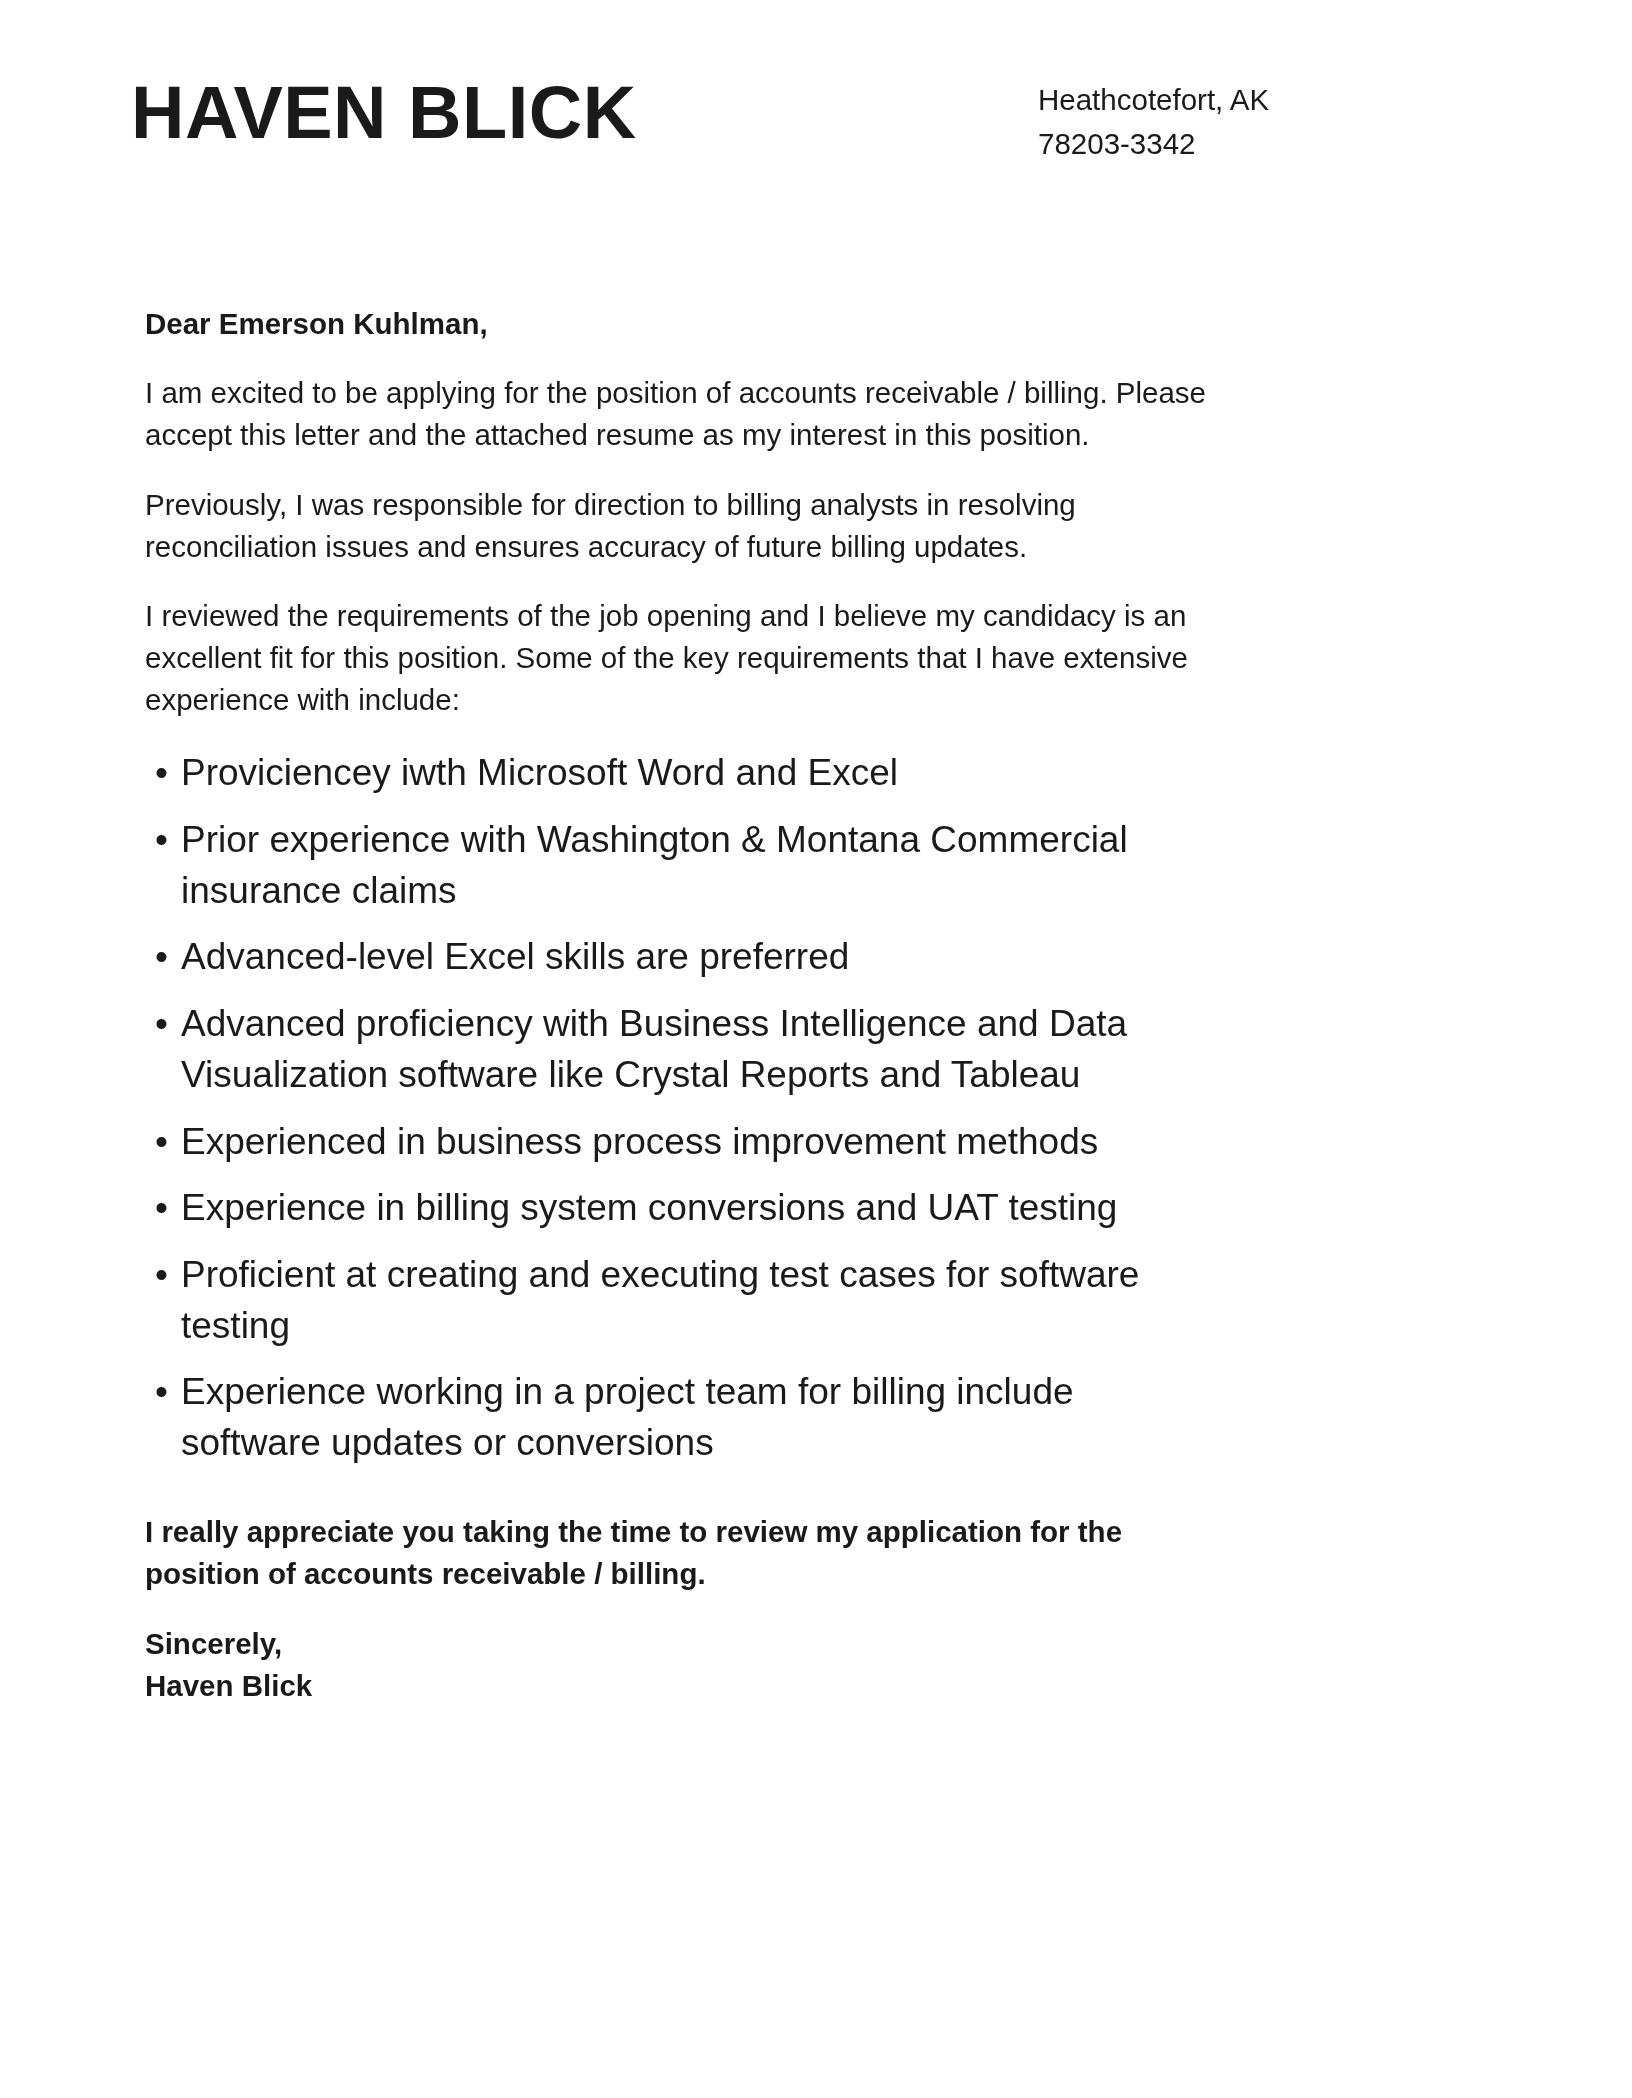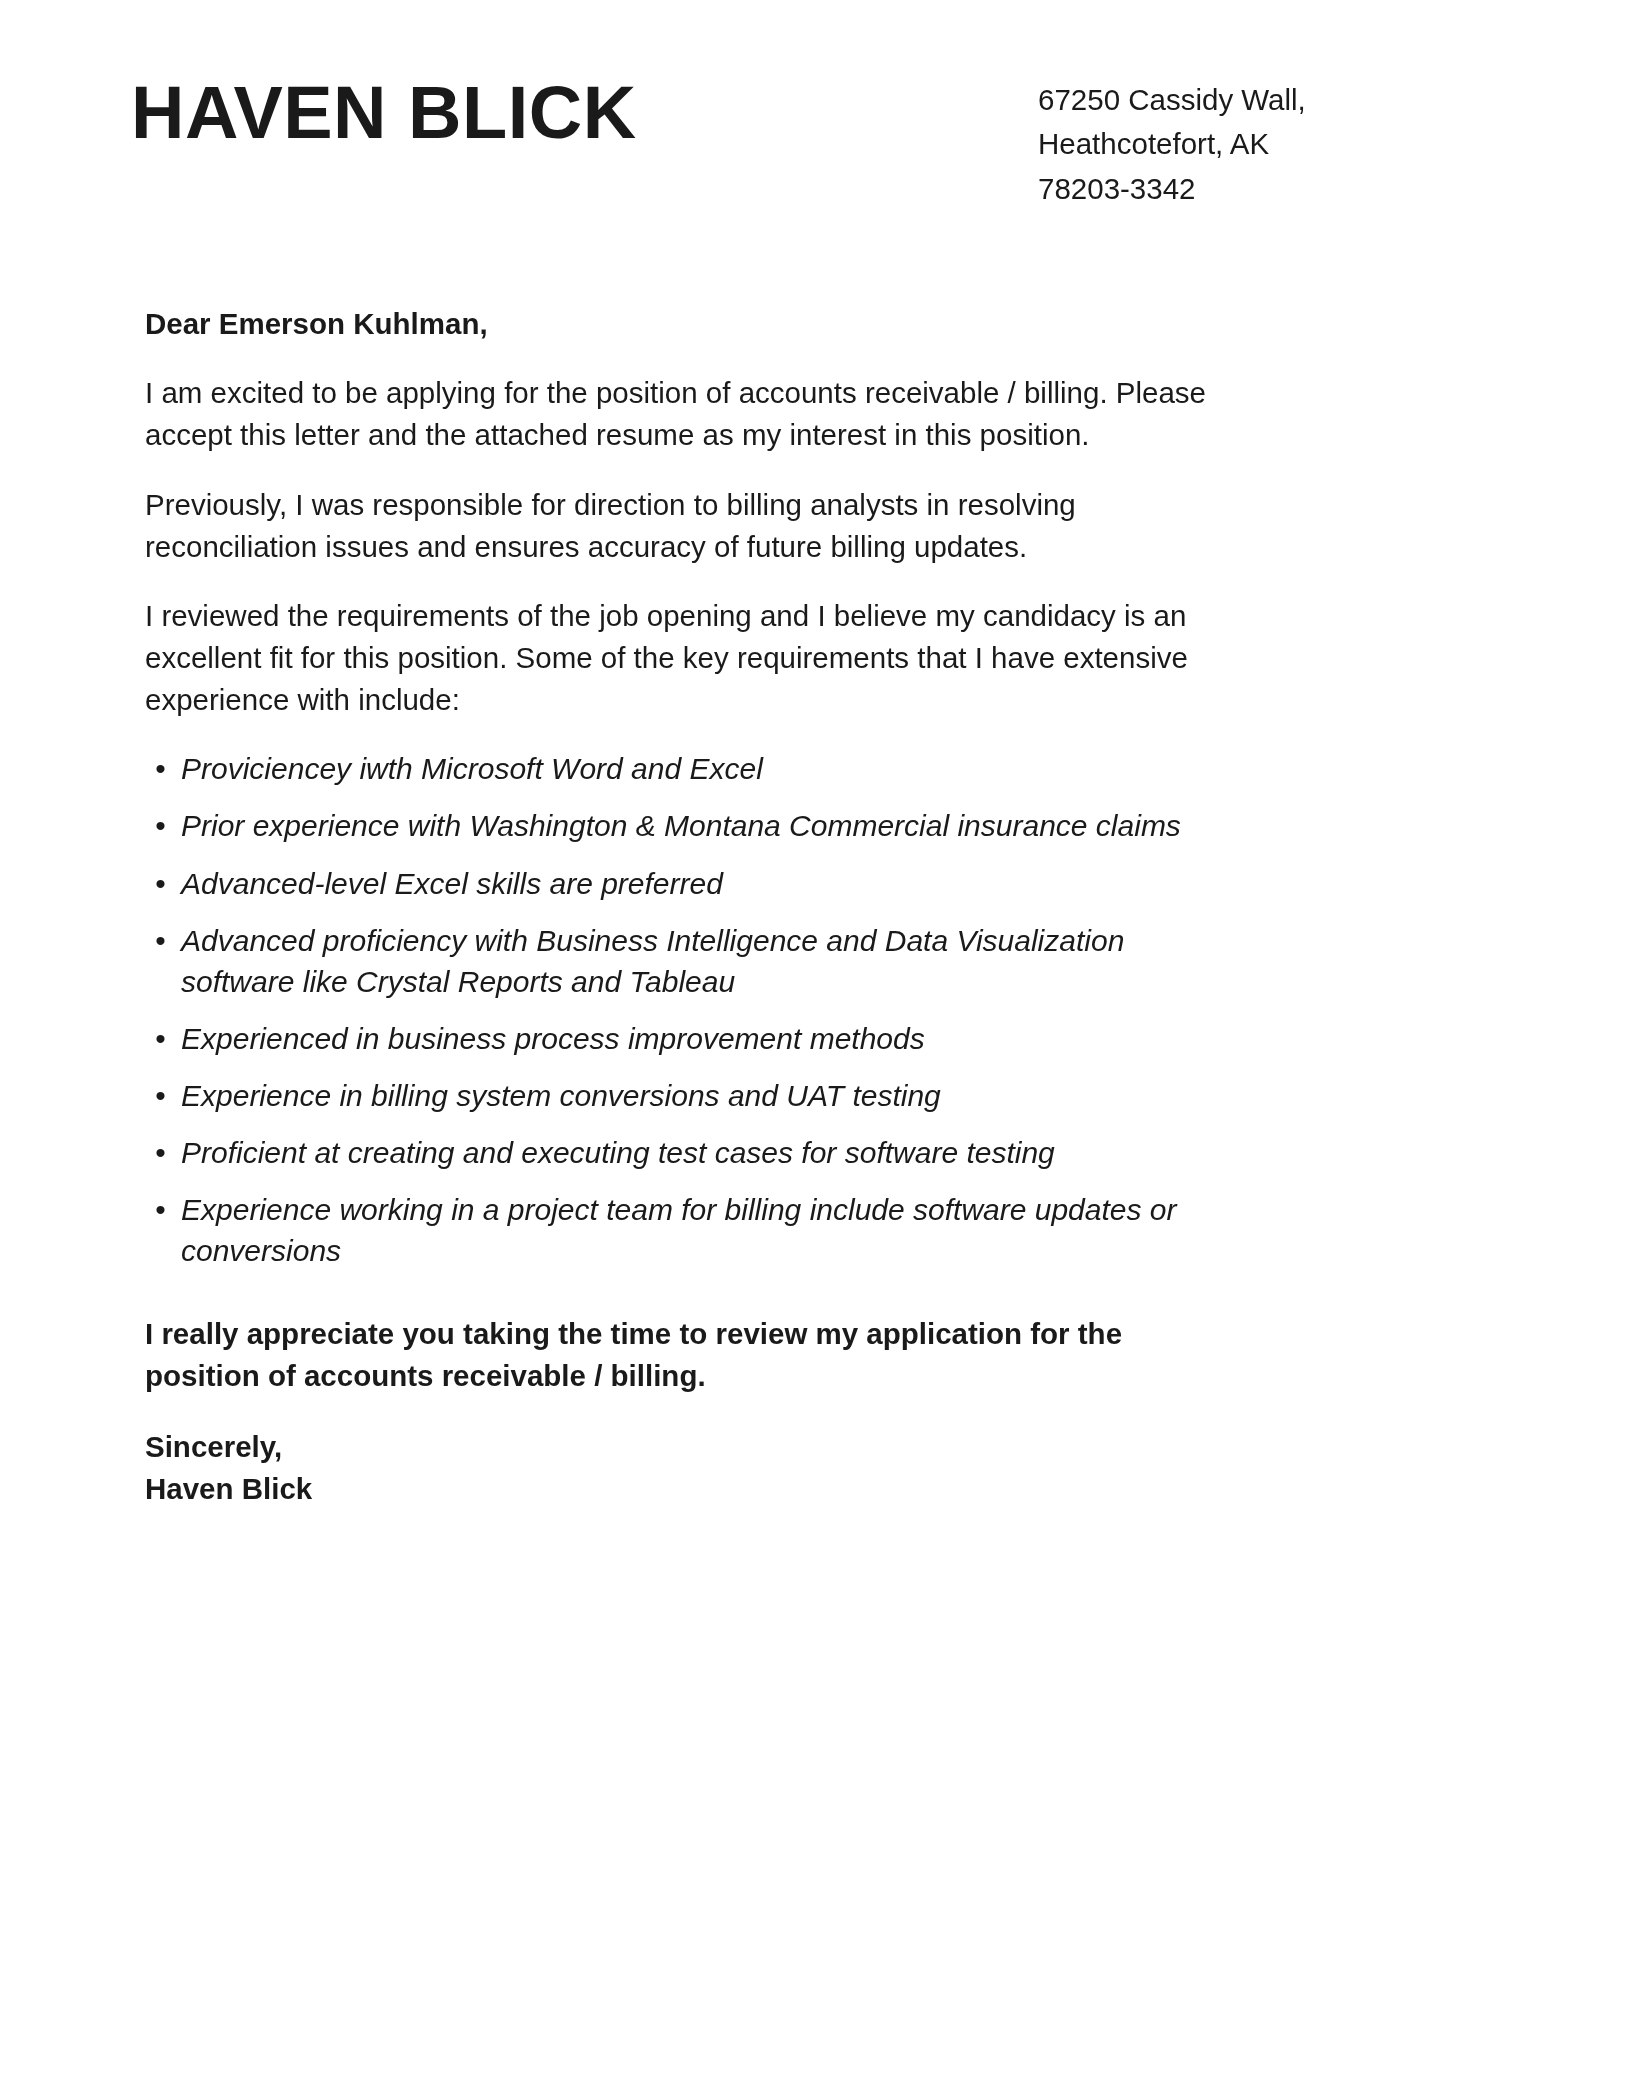--- a/index.html
+++ b/index.html
@@ -52,24 +52,23 @@
     max-width: 1380px;
   }
   .salutation {
     margin-top: 78px !important;
     font-weight: 600;
   }
   .bullets {
     list-style: none;
     margin: 27px 0 0 0;
     padding: 0;
-    font-size: 30px;
+    font-size: 37px;
     line-height: 1.37;
     max-width: 1380px;
-    font-style: italic;
   }
   .bullets li {
     position: relative;
     padding-left: 48px;
     margin-top: 16px;
   }
   .bullets li:first-child { margin-top: 0; }
   .bullets li::before {
     content: "\2022";
     position: absolute;
@@ -84,21 +83,20 @@
   .signoff .line { display: block; }
 </style>
 </head>
 <body>
 
 <div class="page">
 
   <header class="header">
     <h1 class="name">HAVEN BLICK</h1>
     <div class="address">
-      <div class="address-line">67250 Cassidy Wall,</div>
       <div class="address-line">Heathcotefort, AK 78203-3342</div>
     </div>
   </header>
 
   <main class="letter-body">
 
     <p class="salutation">Dear Emerson Kuhlman,</p>
 
     <p>I am excited to be applying for the position of accounts receivable / billing. Please accept this letter and the attached resume as my interest in this position.</p>
 

